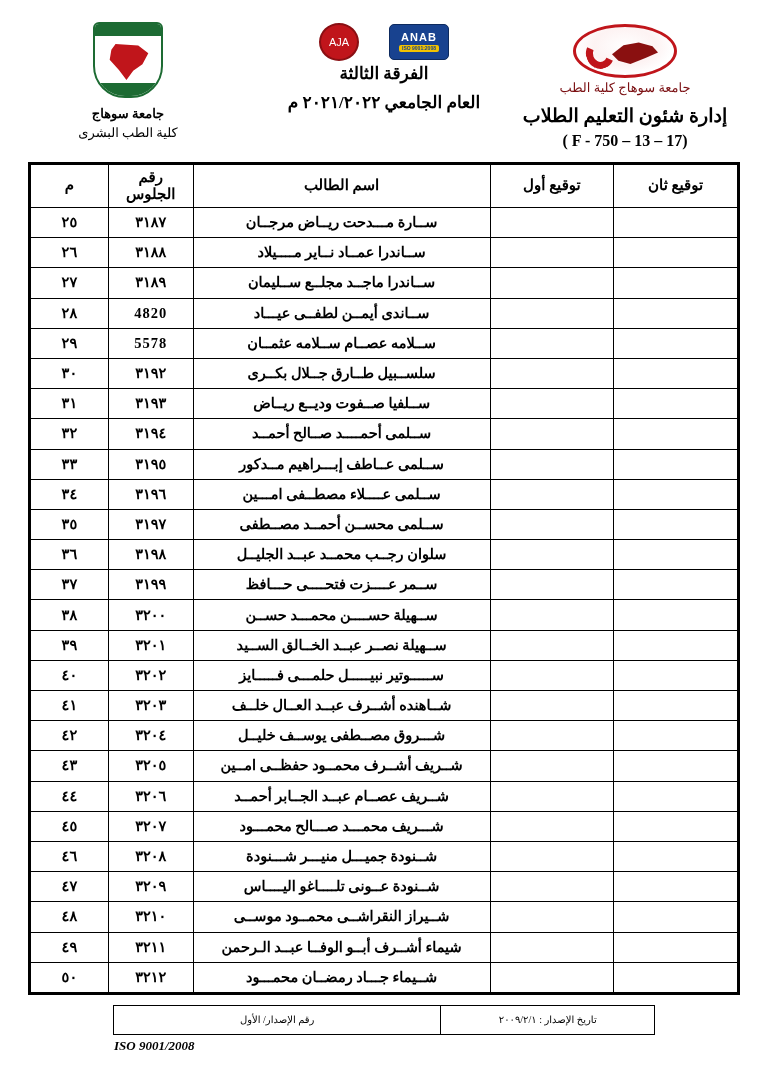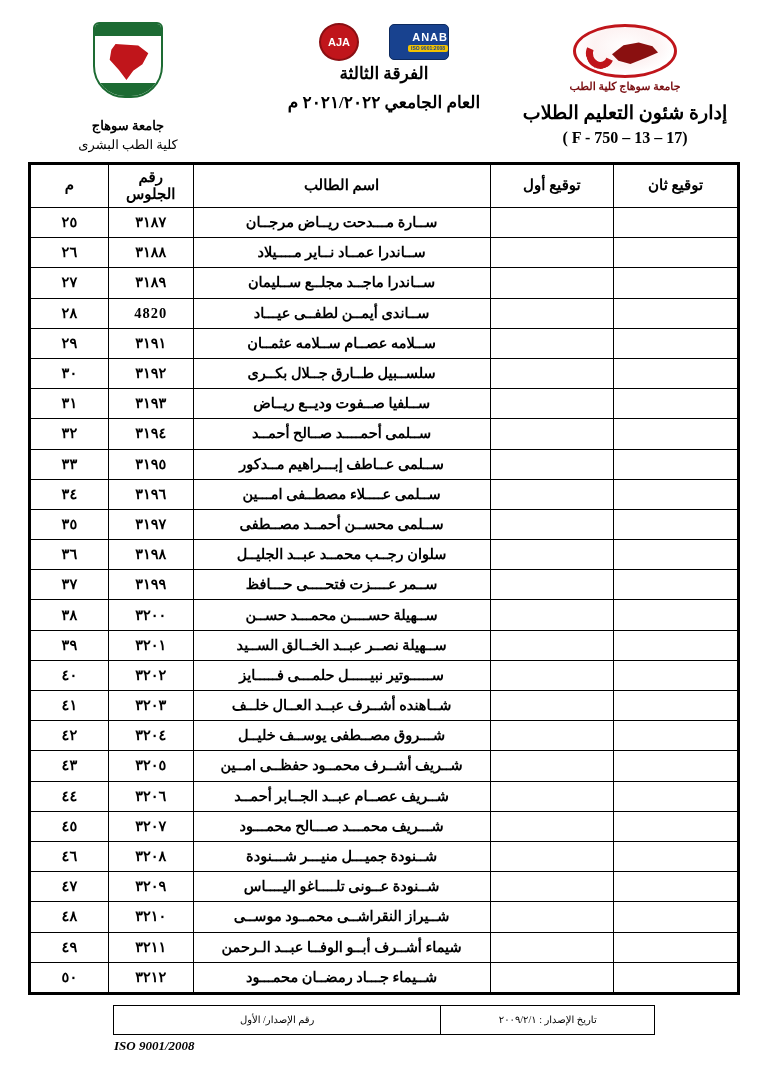--- a/index.html
+++ b/index.html
@@ -90,24 +90,24 @@
   .logo-red .bird {
     position: absolute;
     right: 16px;
     top: 14px;
     width: 46px;
     height: 24px;
     background: #8a1010;
     clip-path: polygon(0% 55%, 25% 18%, 58% 6%, 88% 22%, 100% 48%, 74% 70%, 40% 96%, 14% 82%);
   }
   .logo-red-txt {
-    font-size: 11px;
+    font-size: 13px;
     color: #7b1013;
     margin-top: -4px;
-    font-weight: bold;
+    font-weight: normal;
     letter-spacing: 0;
   }
 
   .hdr-left-line1 {
     font-size: 19px;
     font-weight: bold;
     margin-top: 8px;
   }
   .hdr-left-line2 {
     font-size: 16px;
@@ -126,21 +126,21 @@
   }
   .badge-anab {
     width: 58px;
     height: 34px;
     border-radius: 5px;
     background: #18428f;
     color: #fff;
     display: flex;
     flex-direction: column;
     justify-content: center;
-    align-items: flex-start;
+    align-items: center;
     line-height: 1;
     border: 1px solid #0d2a5e;
     margin-left: 20px;
   }
   .badge-anab .b1 {
     font-size: 11px;
     font-weight: bold;
     letter-spacing: 1px;
     font-family: "Liberation Sans", sans-serif;
   }
@@ -157,21 +157,21 @@
   .badge-ajа, .badge-aja {
     width: 36px;
     height: 34px;
     border-radius: 50%;
     background: #c0151b;
     color: #fff;
     display: flex;
     justify-content: center;
     align-items: center;
     font-size: 11px;
-    font-weight: bold;
+    font-weight: normal;
     font-family: "Liberation Sans", sans-serif;
     border: 2px solid #8a0f13;
   }
 
   .hdr-c-line1 {
     font-size: 17px;
     font-weight: bold;
     margin-top: 1px;
   }
   .hdr-c-line2 {
@@ -218,21 +218,21 @@
     top: 20px;
     width: 42px;
     height: 36px;
     background: #c0151b;
     clip-path: polygon(18% 0%, 72% 4%, 96% 26%, 82% 56%, 60% 74%, 44% 100%, 26% 72%, 4% 44%, 8% 16%);
   }
 
   .hdr-right-line1 {
     font-size: 13px;
     font-weight: bold;
-    margin-top: 20px;
+    margin-top: 8px;
   }
   .hdr-right-line2 {
     font-size: 13px;
     font-weight: normal;
     margin-top: 3px;
   }
 
   
   .frame {
     border: 2px solid #000;
@@ -404,21 +404,21 @@
             <td class="c-sign"></td>
             <td class="c-sign"></td>
             <td class="c-name">ســاندى أيمــن لطفــى عيـــاد</td>
             <td class="c-seat">4820</td>
             <td class="c-num">٢٨</td>
           </tr>
           <tr>
             <td class="c-sign"></td>
             <td class="c-sign"></td>
             <td class="c-name">ســلامه عصــام ســلامه عثمــان</td>
-            <td class="c-seat">٣١٩١</td>
+            <td class="c-seat">5578</td>
             <td class="c-num">٢٩</td>
           </tr>
           <tr>
             <td class="c-sign"></td>
             <td class="c-sign"></td>
             <td class="c-name">سلســبيل طــارق جــلال بكــرى</td>
             <td class="c-seat">٣١٩٢</td>
             <td class="c-num">٣٠</td>
           </tr>
           <tr>

